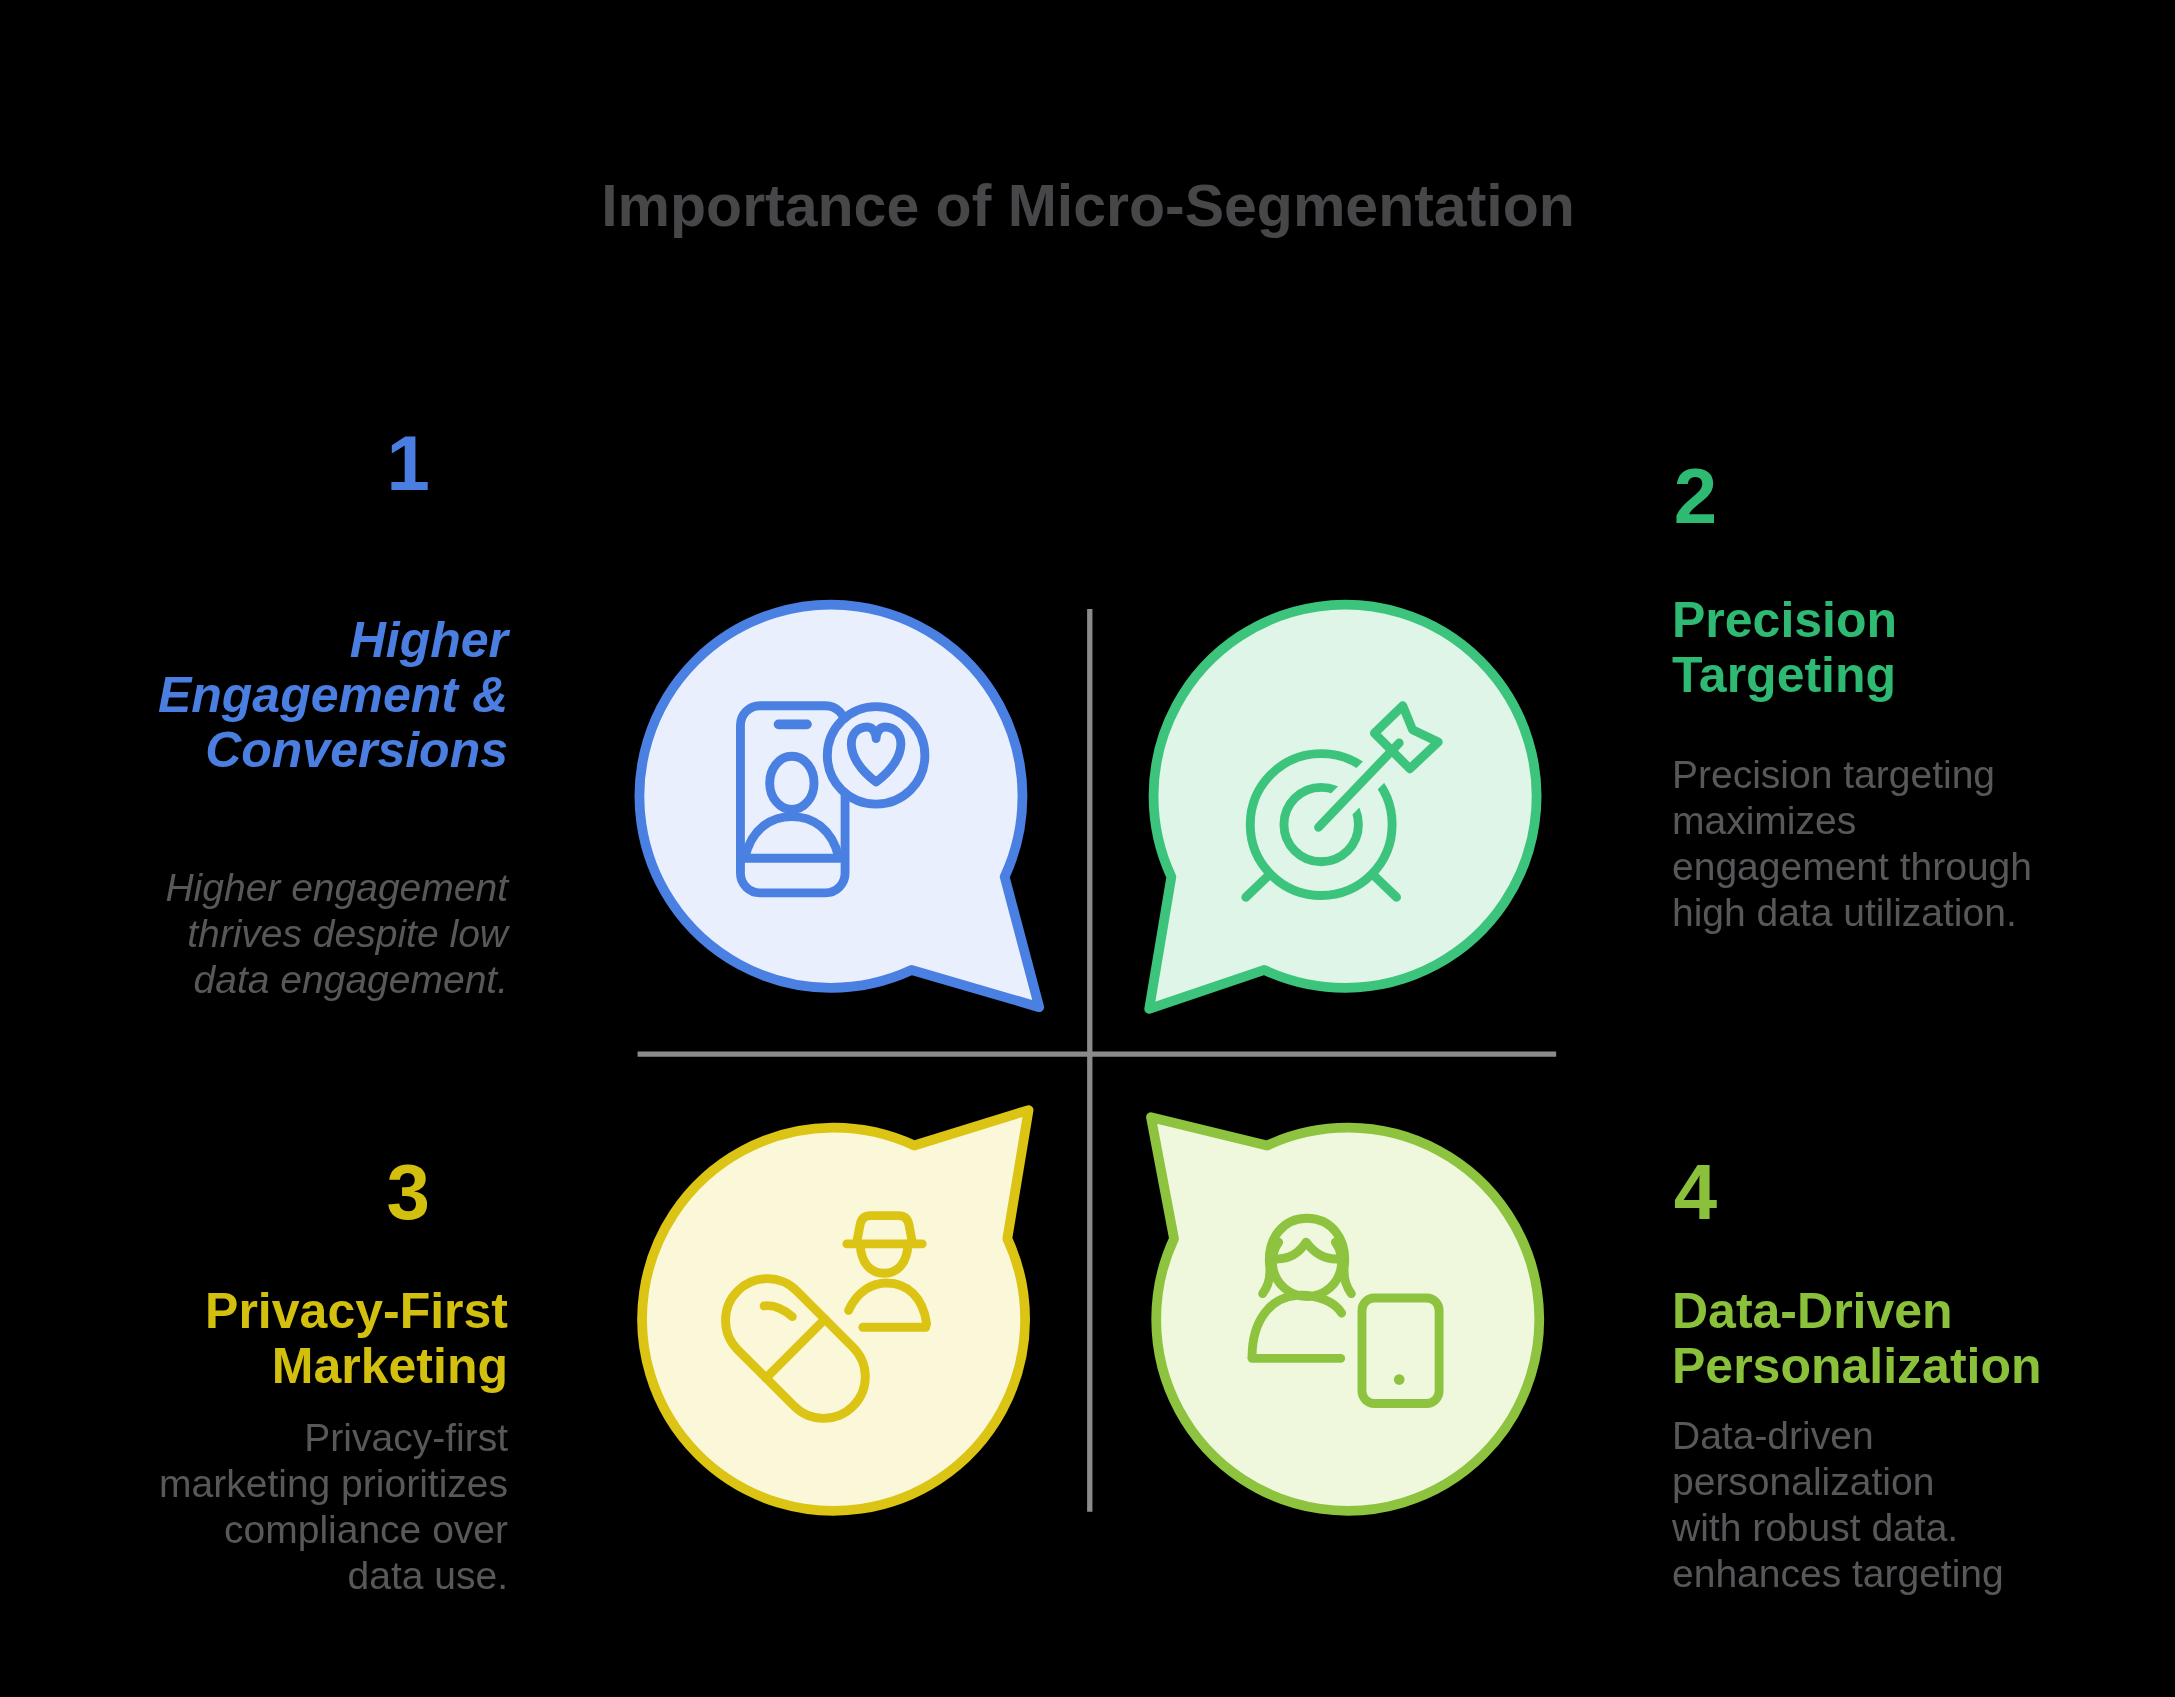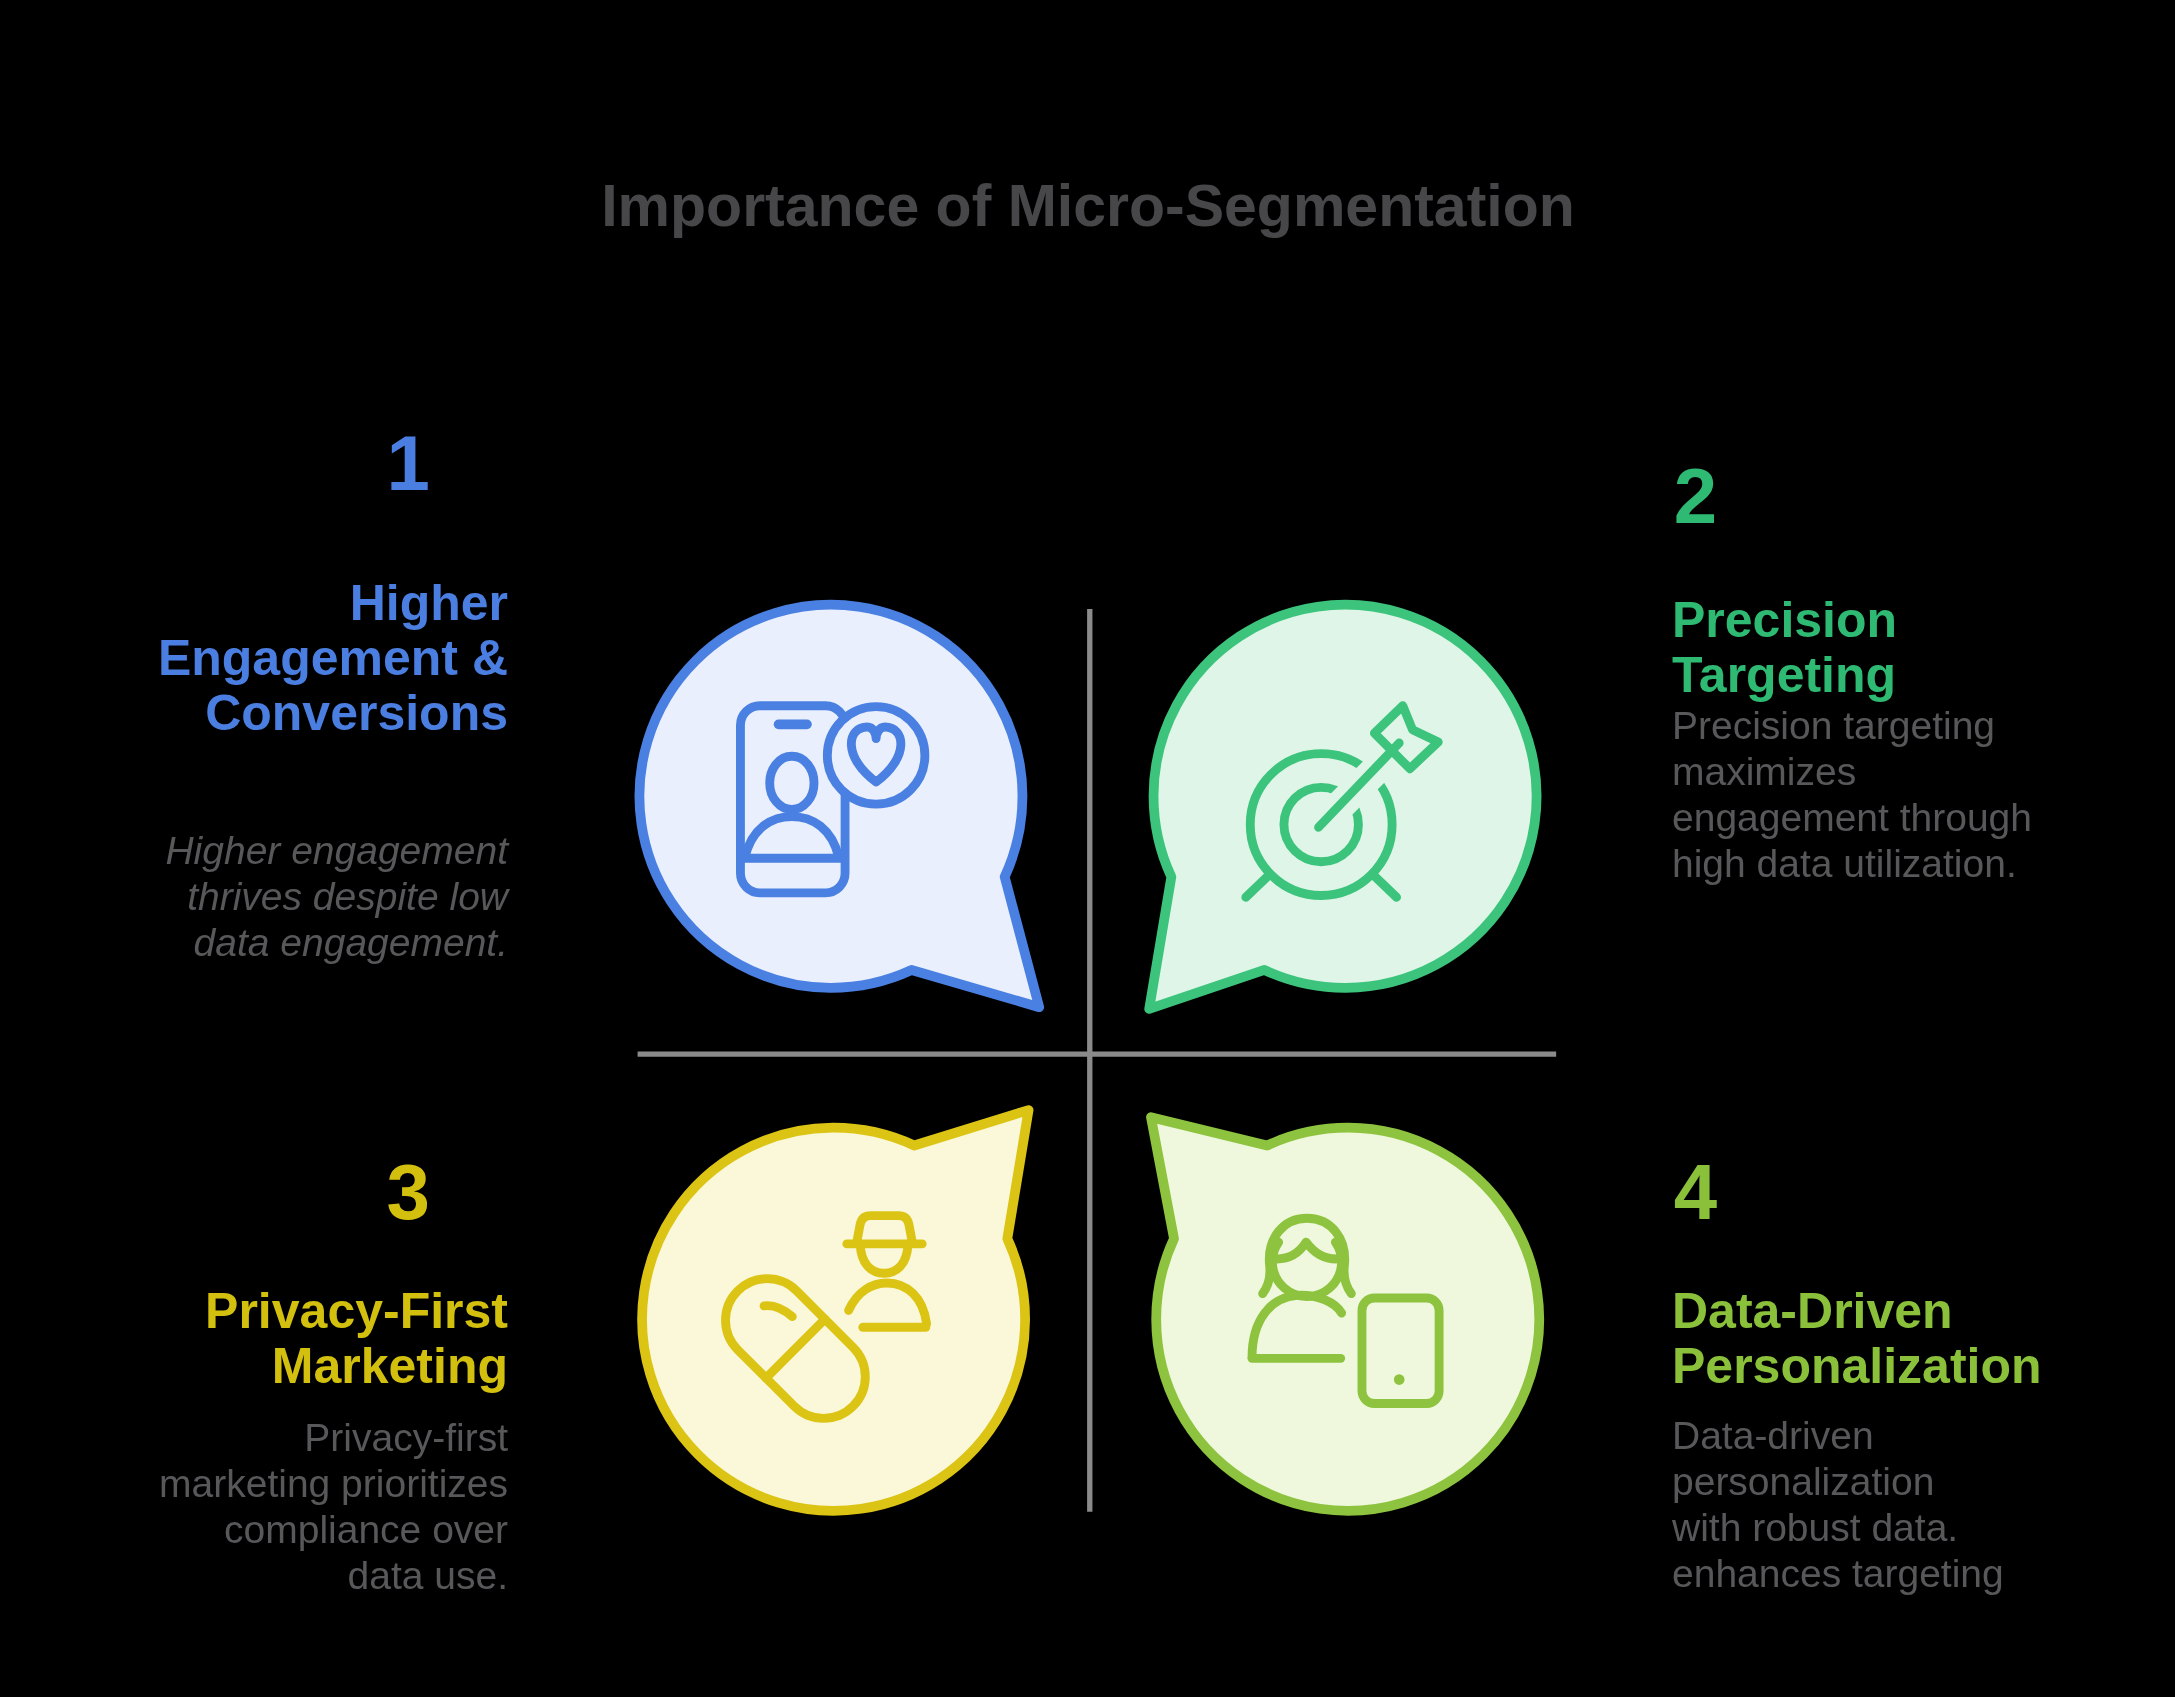--- a/index.html
+++ b/index.html
@@ -21,25 +21,25 @@
   .block.left  .num { padding-right:78px; }
   .block.right .num { padding-left:1.8px; }
   .heading { font-size:50px; font-weight:700; line-height:55px; }
   .heading div, .desc div { white-space:nowrap; }
   .desc { font-size:39px; font-weight:400; line-height:46px; color:#58585b; }
   .c-blue   { color:#4a7ee0; }
   .c-green  { color:#2eba72; }
   .c-yellow { color:#d2bf0e; }
   .c-lime   { color:#8bc13a; }
   #s1 { top:424px; }
-  #s1 .heading { margin-top:74px; }
+  #s1 .heading { margin-top:111px;font-style:italic; }
   #s1 .desc    { margin-top:87px;font-style:italic; }
   #s2 { top:457px; }
   #s2 .heading { margin-top:58px; }
-  #s2 .desc    { }
+  #s2 .desc    { margin-top:49px; }
   #s3 { top:1153px; }
   #s3 .heading { margin-top:53px; }
   #s3 .desc    { margin-top:21px; }
   #s4 { top:1153px; }
   #s4 .heading { margin-top:53px; }
   #s4 .desc    { margin-top:18.6px; }
 </style>
 </head>
 <body>
 

